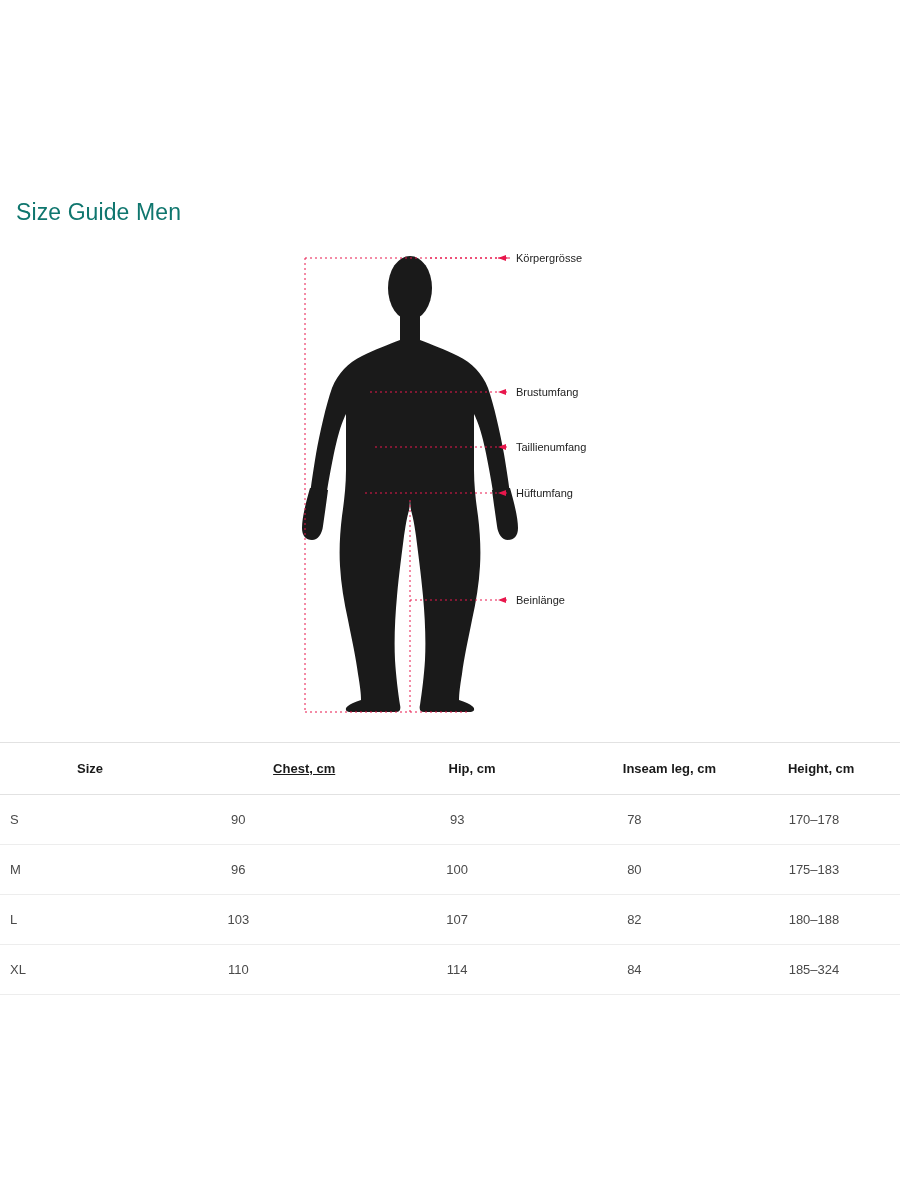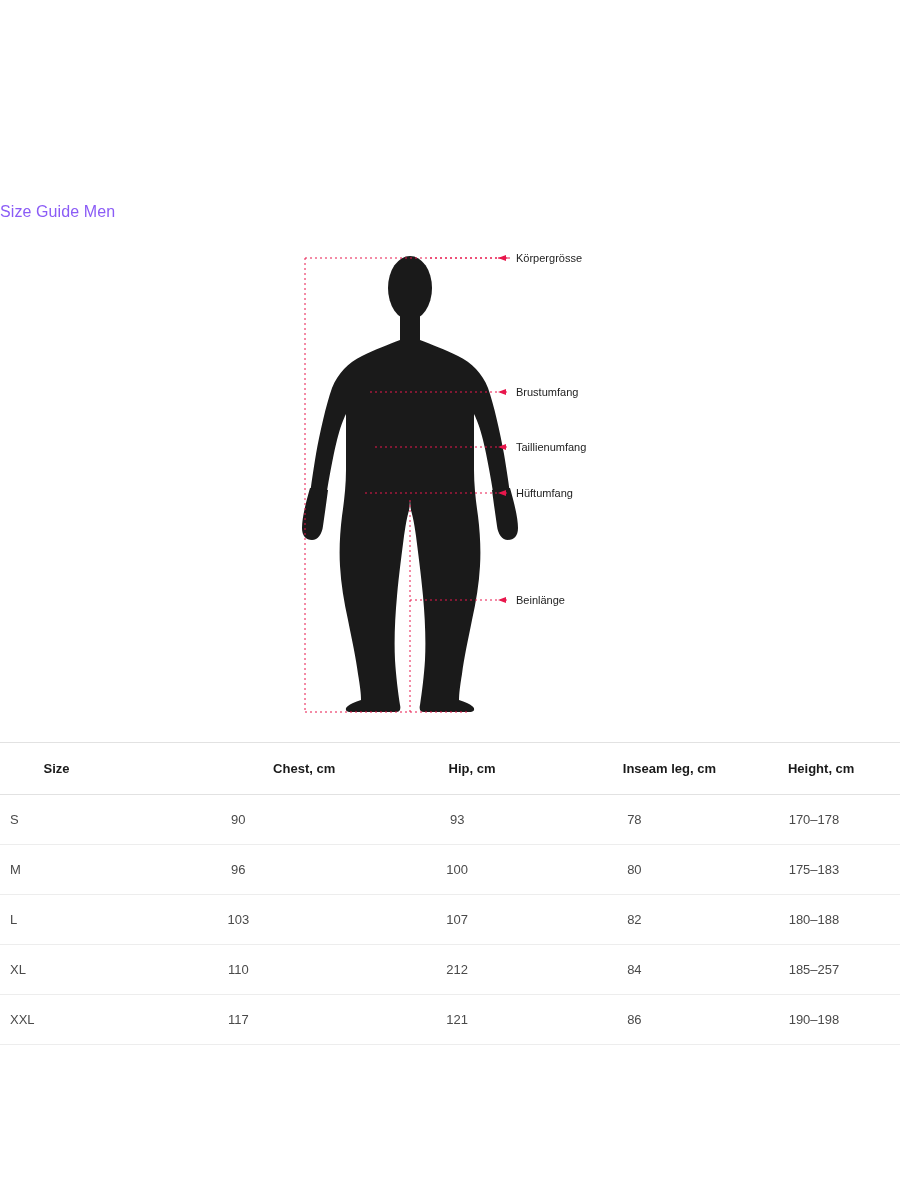--- a/index.html
+++ b/index.html
@@ -16,25 +16,25 @@
     overflow: hidden;
   }
   .page {
     width: 900px;
     height: 1200px;
     position: relative;
     box-sizing: border-box;
   }
   .title {
     position: absolute;
-    left: 0px;
+    left: 16px;
     top: 200px;
-    font-size: 16px;
+    font-size: 23px;
     line-height: 24px;
-    color: #8b5cf6;
+    color: #0f766e;
     font-weight: 400;
     letter-spacing: 0.1px;
   }
 
   
   .figure-wrap {
     position: absolute;
     left: 0;
     top: 240px;
     width: 784px;
@@ -49,21 +49,21 @@
   
   .size-table {
     position: absolute;
     left: 0;
     top: 742px;
     width: 900px;
     border-collapse: collapse;
     font-size: 13px;
   }
   .size-table thead th {
-    text-align: center;
+    text-align: right;
     font-weight: 700;
     color: #1a1a1a;
     font-size: 13px;
     padding: 18px 0 18px 0;
     border-top: 1px solid #e2e2e2;
     border-bottom: 1px solid #e2e2e2;
   }
   .size-table tbody td {
     color: #4a4a4a;
     font-size: 13px;
@@ -79,21 +79,21 @@
   .size-table thead th.col-chest,
   .size-table thead th.col-hip,
   .size-table thead th.col-inseam,
   .size-table thead th.col-height { text-align: left; }
 
   .size-table tbody td.col-chest,
   .size-table tbody td.col-hip,
   .size-table tbody td.col-inseam,
   .size-table tbody td.col-height { text-align: center; }
 
-  .size-table thead th.col-chest  { padding-left: 170px; }
+  .size-table thead th.col-chest  { padding-left: 170px; text-decoration: underline; }
   .size-table thead th.col-hip    { padding-left: 75px; }
   .size-table thead th.col-inseam { padding-left: 70px; text-align: center; }
   .size-table thead th.col-height { padding-left: 60px; }
 
   .label-text {
     font-family: "Liberation Sans", sans-serif;
     font-size: 11px;
     fill: #222222;
   }
 </style>
@@ -236,27 +236,20 @@
       <tr>
         <td class="col-size">L</td>
         <td class="col-chest">103</td>
         <td class="col-hip">107</td>
         <td class="col-inseam">82</td>
         <td class="col-height">180–188</td>
       </tr>
       <tr>
         <td class="col-size">XL</td>
         <td class="col-chest">110</td>
-        <td class="col-hip">212</td>
+        <td class="col-hip">114</td>
         <td class="col-inseam">84</td>
-        <td class="col-height">185–257</td>
-      </tr>
-      <tr>
-        <td class="col-size">XXL</td>
-        <td class="col-chest">117</td>
-        <td class="col-hip">121</td>
-        <td class="col-inseam">86</td>
-        <td class="col-height">190–198</td>
+        <td class="col-height">185–324</td>
       </tr>
     </tbody>
   </table>
 
 </div>
 
 </body></html>

